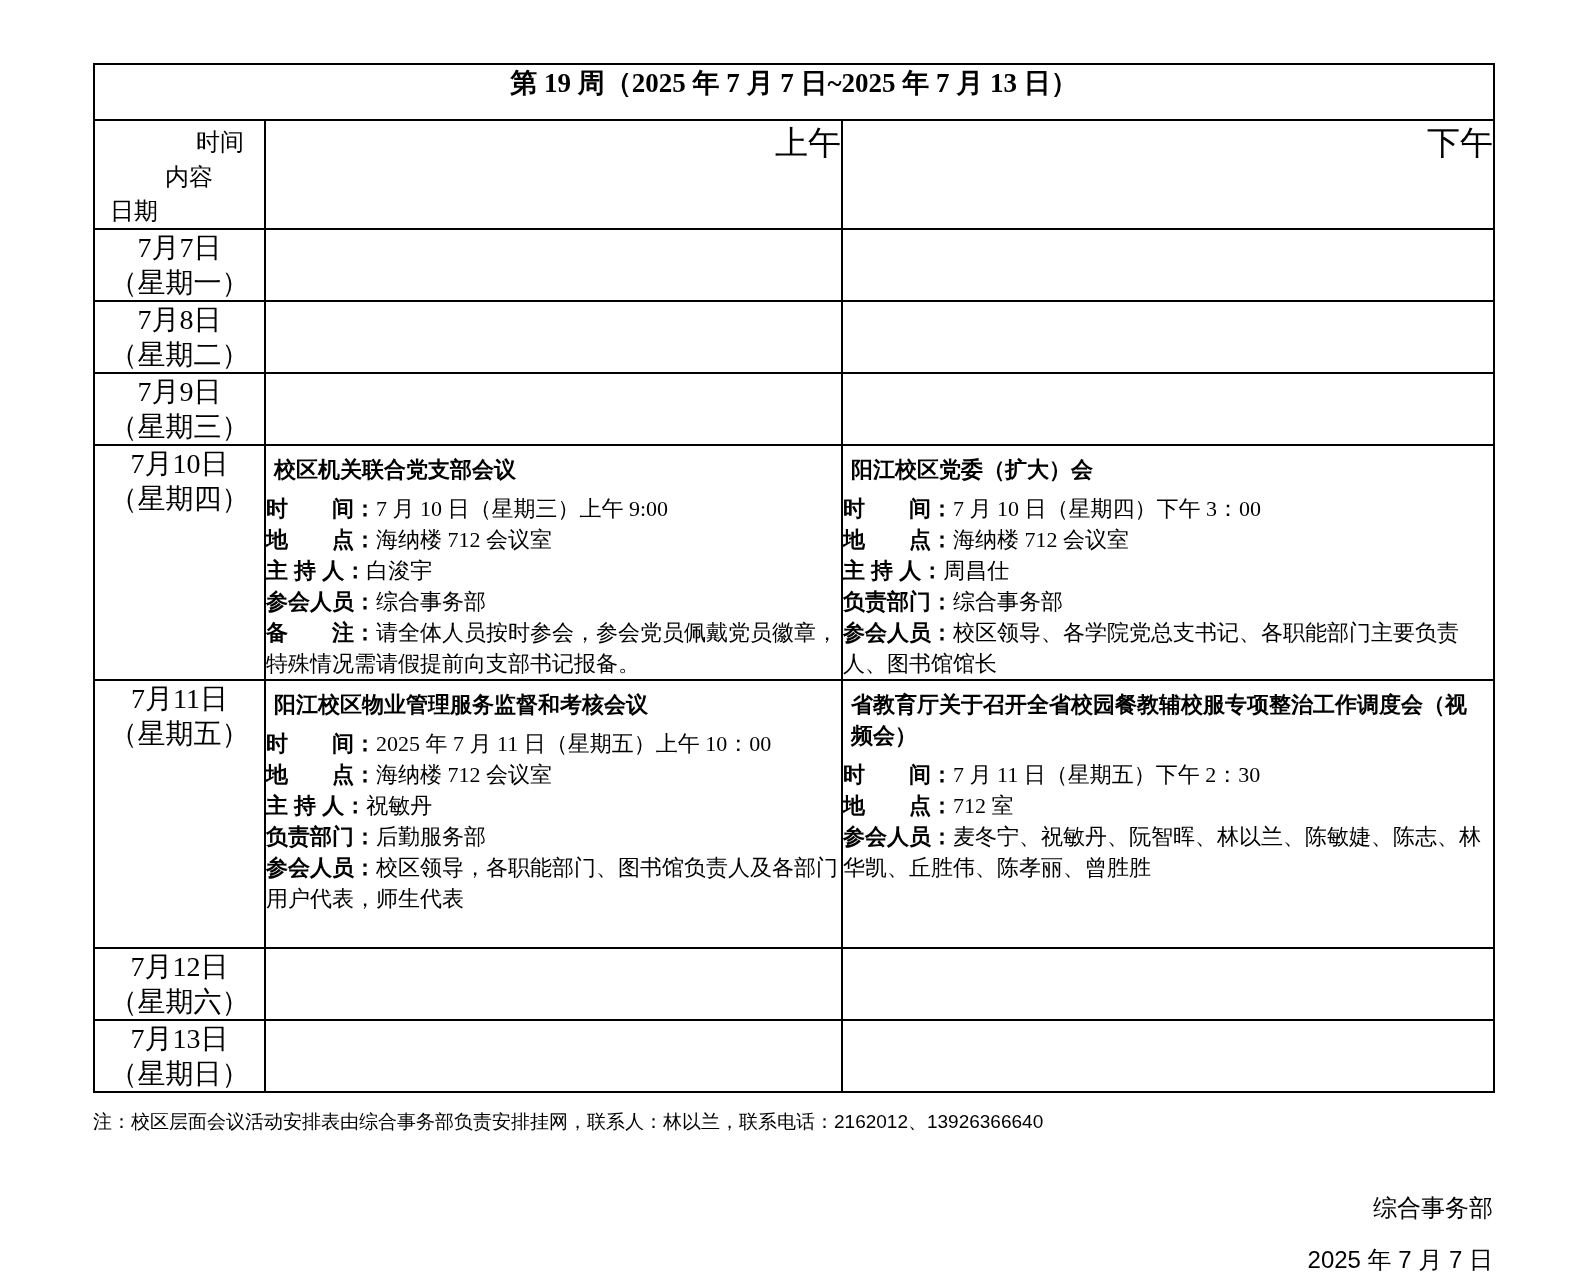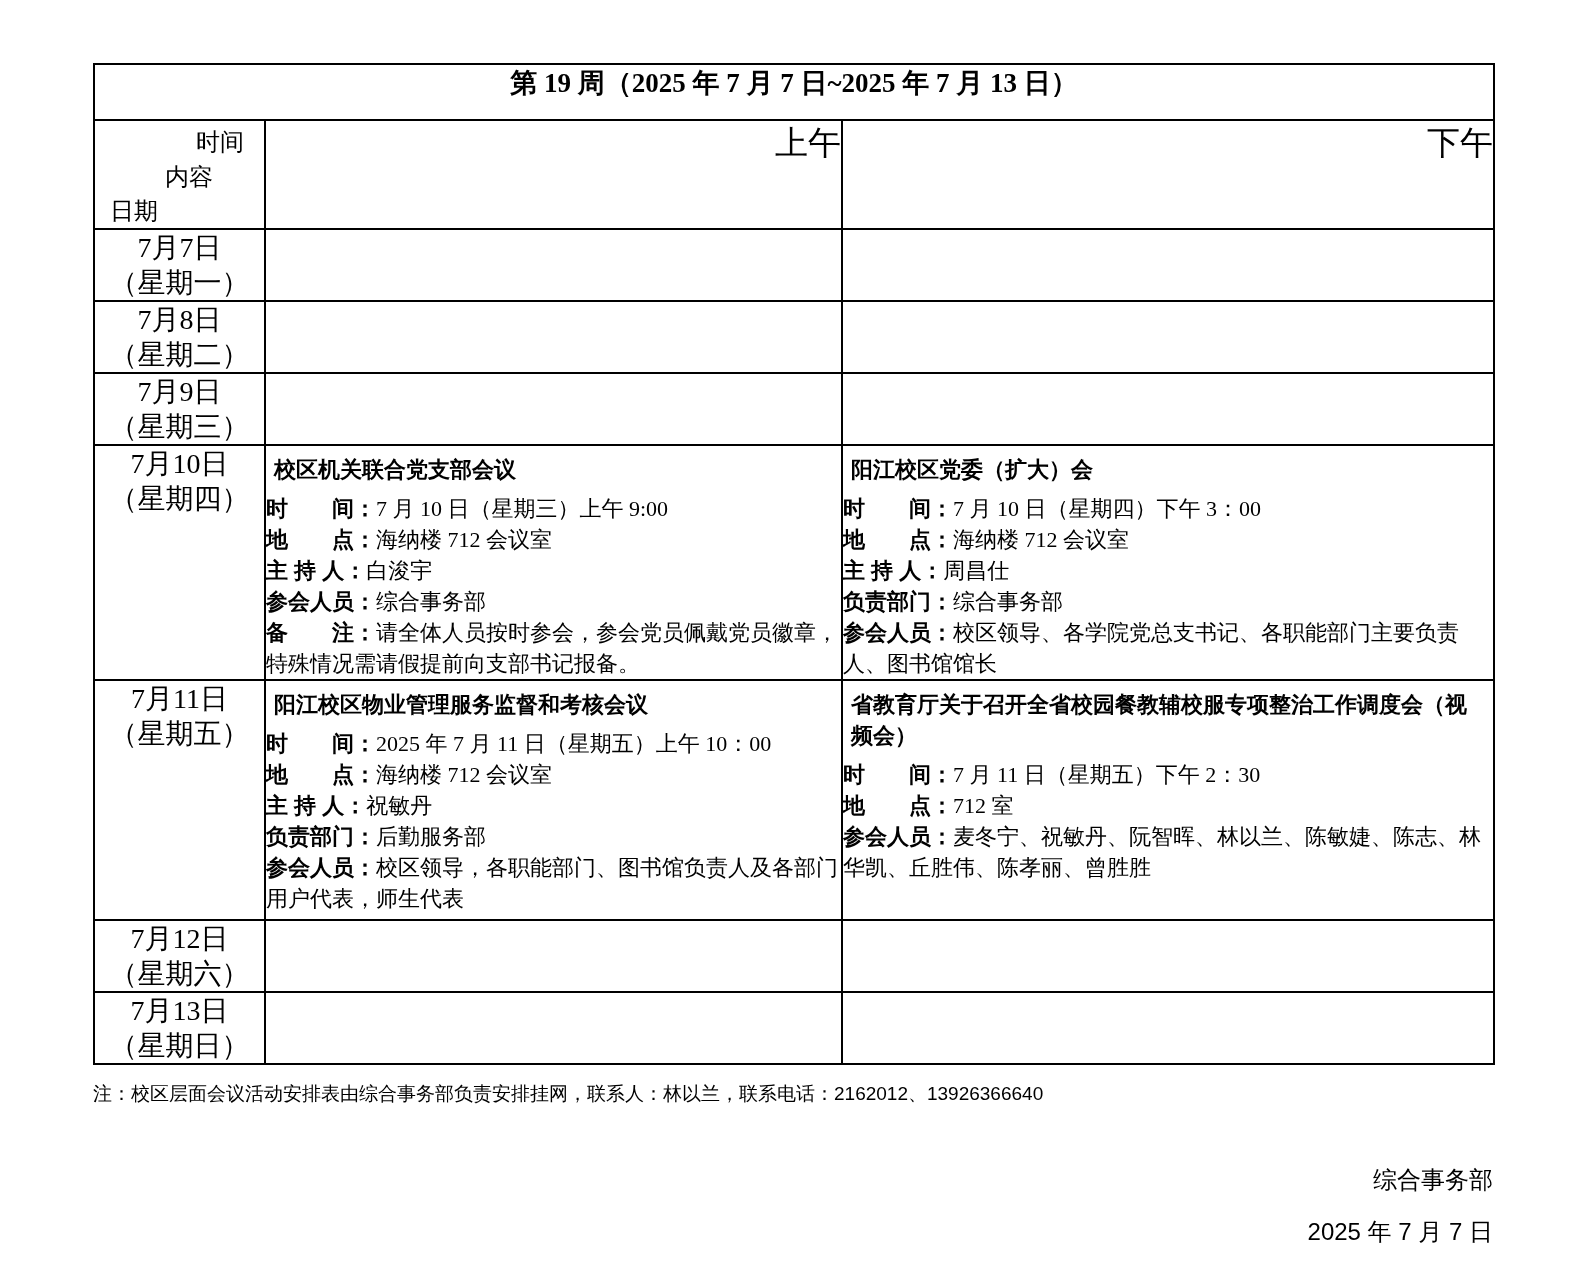--- a/index.html
+++ b/index.html
@@ -63,21 +63,21 @@
     line-height: 35px;
   }
   td.content-cell {
     padding: 3px 8px 3px 11px;
     font-size: 22px;
     line-height: 31px;
   }
   tr.r-day  td { height: 70px; }
   tr.r-day3 td { height: 67px; }
   tr.r-jul10 td { height: 217px; }
-  tr.r-jul11 td { height: 240px; }
+  tr.r-jul11 td { height: 268px; }
   .mtitle {
     margin: 8px;
     font-family: "Liberation Sans", "DejaVu Sans", sans-serif;
     font-weight: bold;
   }
   .fline { margin: 0; }
   .flabel {
     font-family: "Liberation Sans", "DejaVu Sans", sans-serif;
     font-weight: bold;
     margin-top: 10px;

